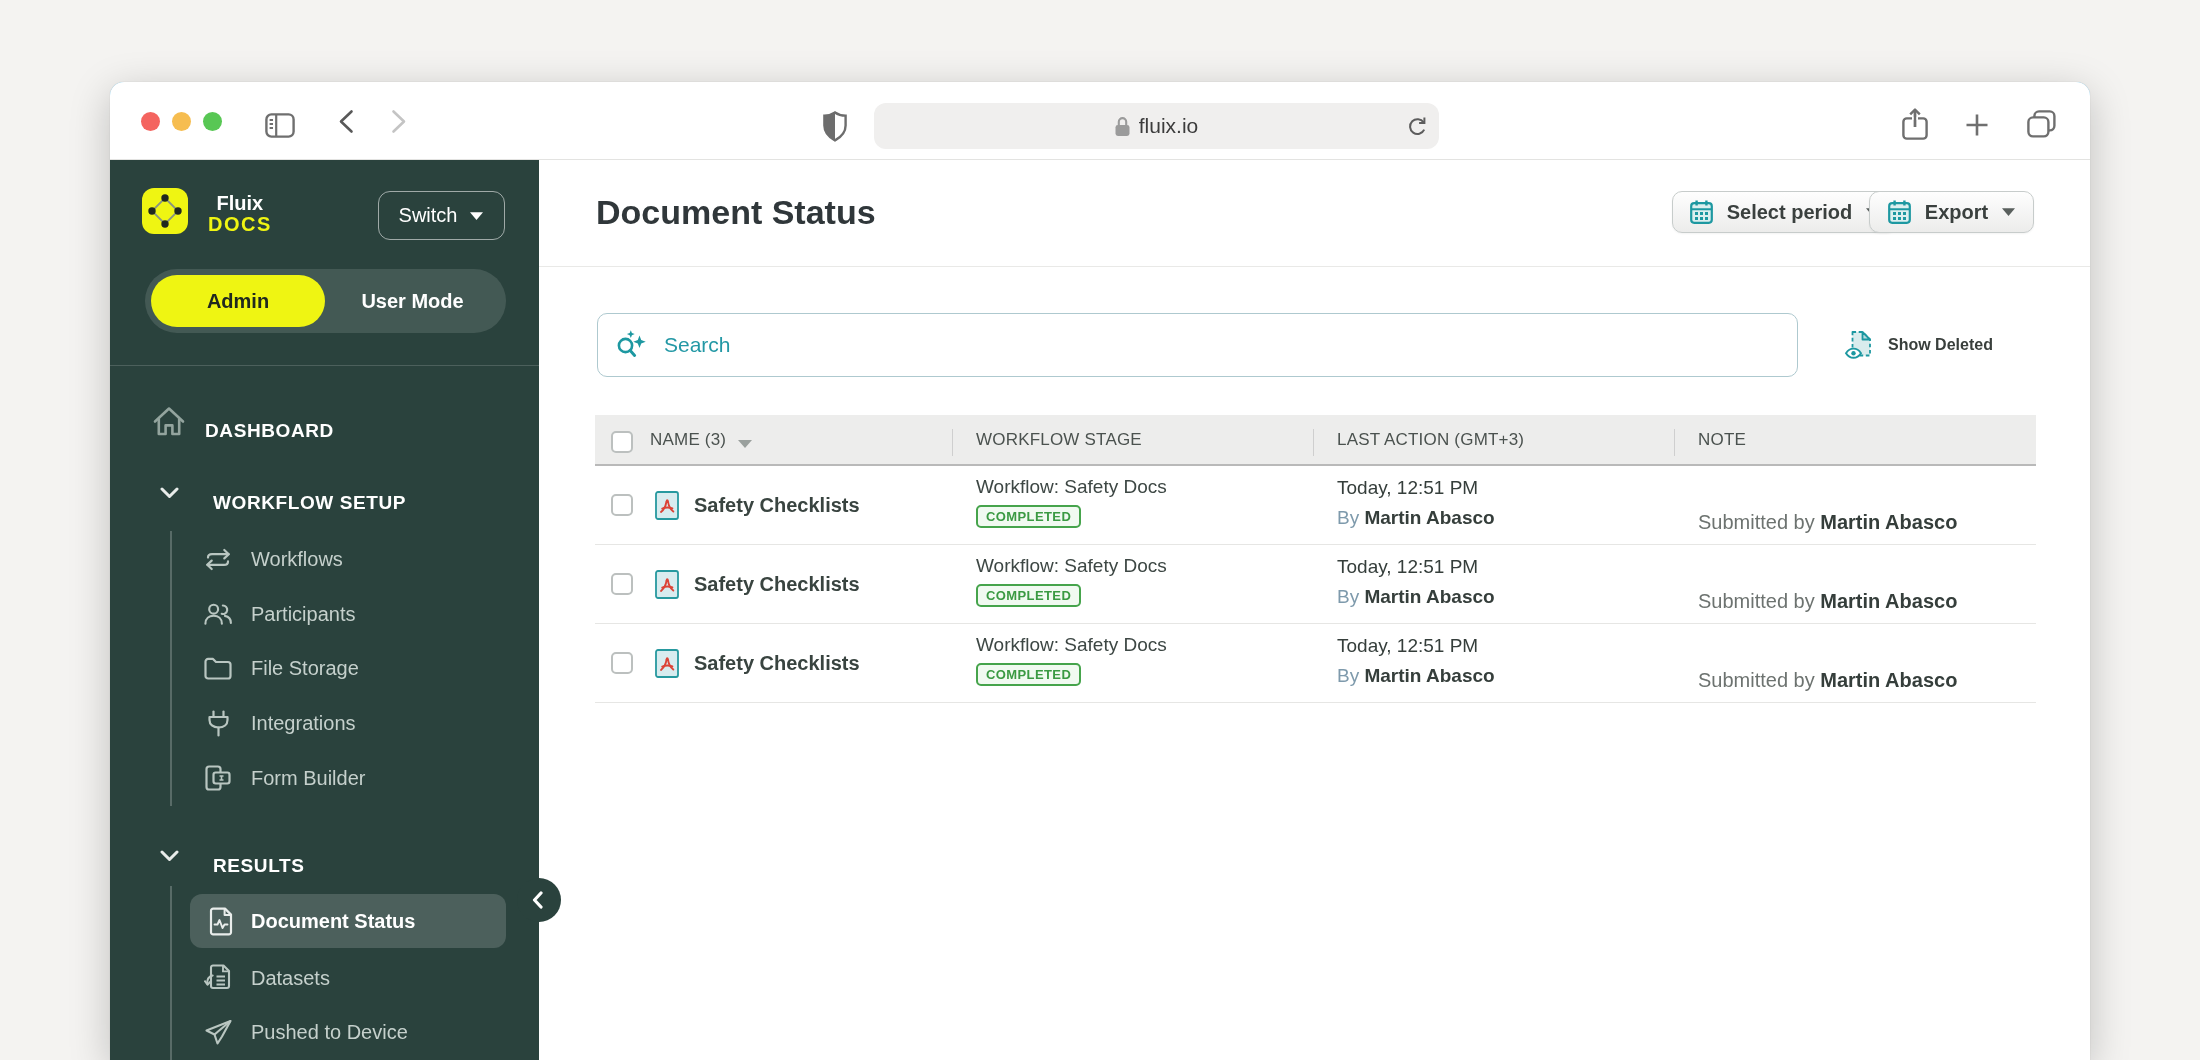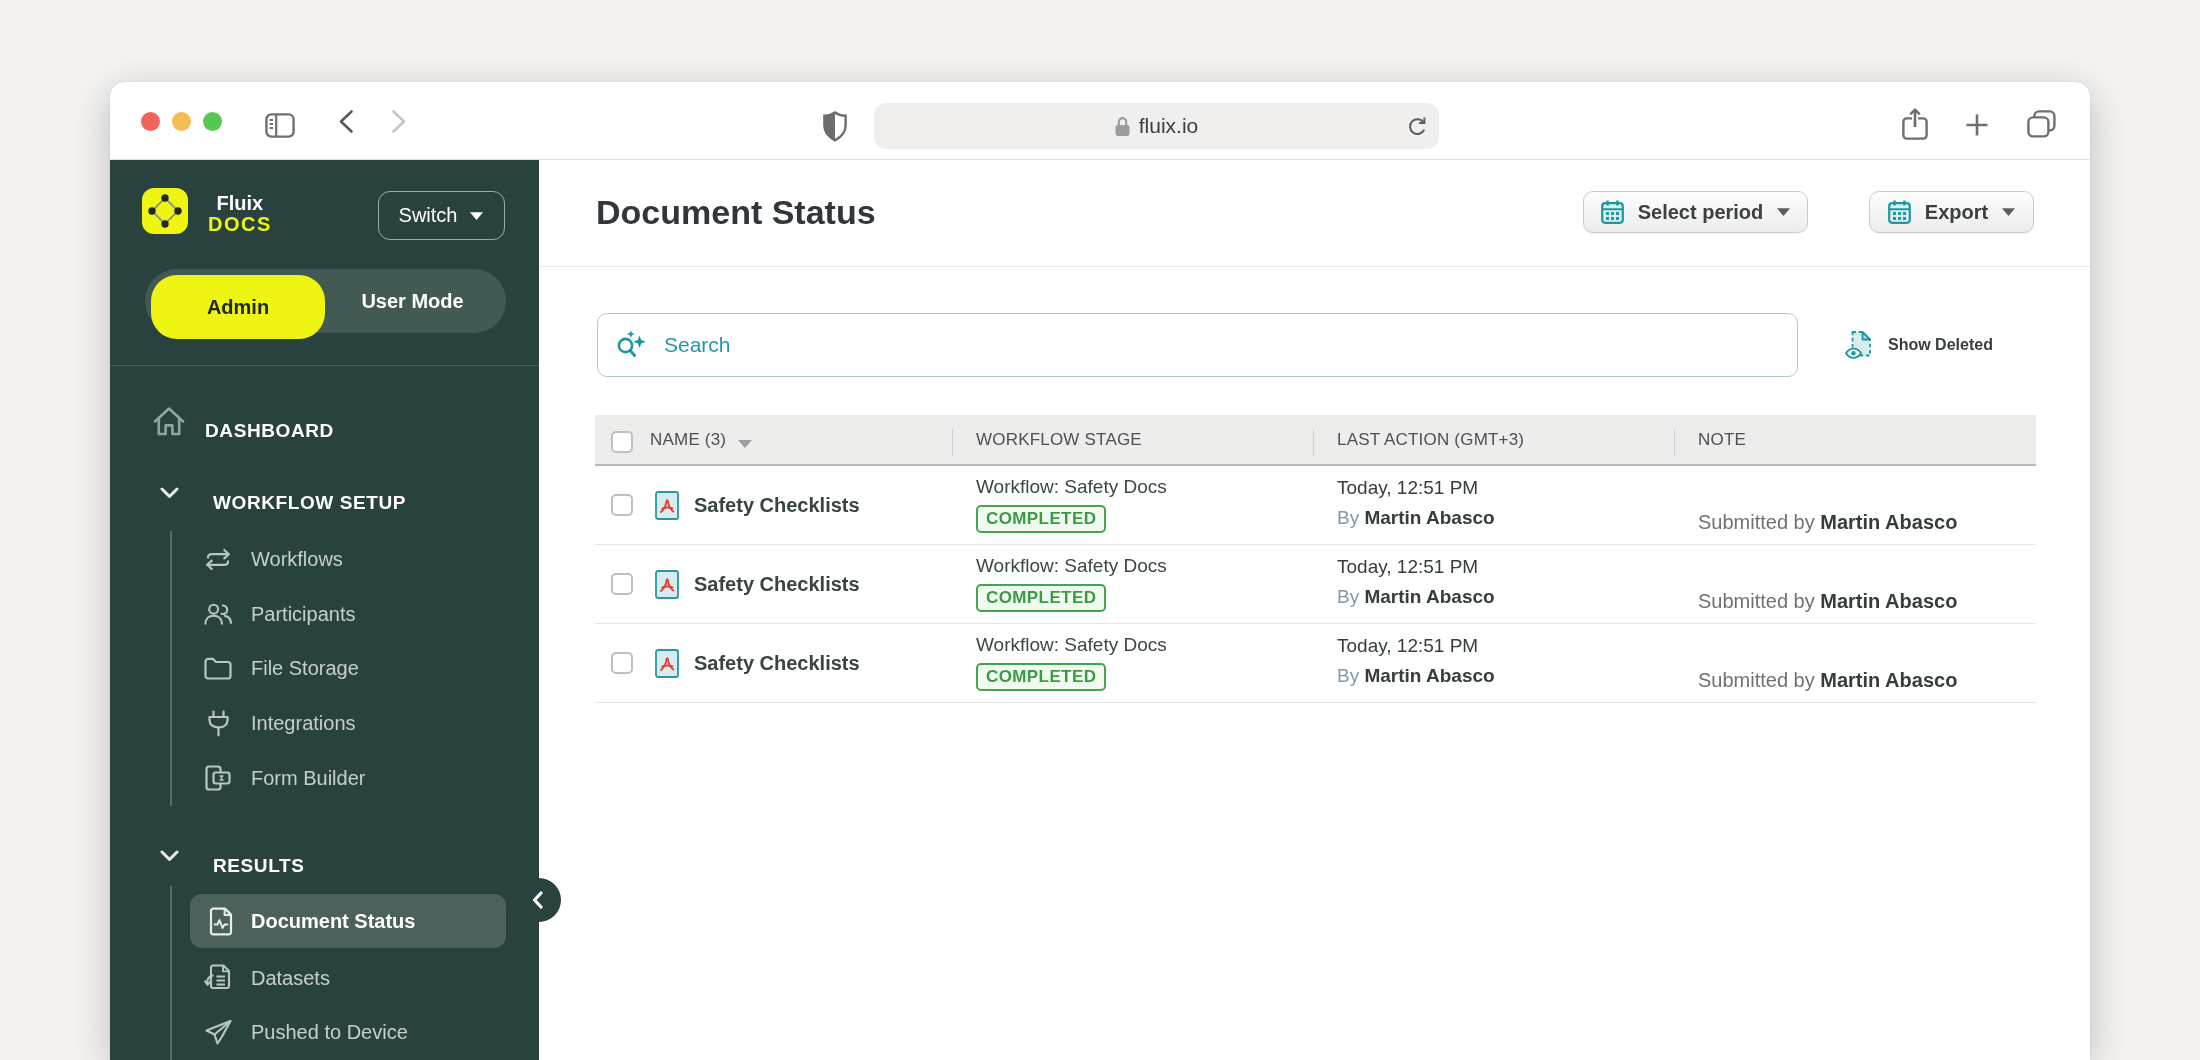--- a/index.html
+++ b/index.html
@@ -23,21 +23,21 @@
   .sb-abs { position:absolute; }
   .logo-box { left:32px; top:28px; }
   .brand { left:98px; top:33px; line-height:21px;text-align:center; }
   .brand .l1 { color:#fff; font-size:20px; font-weight:700; }
   .brand .l2 { color:#eff512; font-size:20px; font-weight:700; letter-spacing:1.5px; }
   .switch-btn { left:268px; top:31px; width:127px; height:49px; border:1.5px solid rgba(255,255,255,.55);
                 border-radius:12px; display:flex; align-items:center; justify-content:center; gap:12px;
                 color:#fff; font-size:20px; cursor:pointer; }
   .mode-toggle { left:35px; top:109px; width:361px; height:64px; border-radius:32px;
                  background:rgba(255,255,255,.12); }
-  .mode-admin { position:absolute; left:6px; top:6px; width:174px; height:64px; border-radius:26px;
+  .mode-admin { position:absolute; left:6px; top:6px; width:174px; height:52px; border-radius:26px;
                 background:#eff512; color:#20291f; font-size:20px; font-weight:700;
                 display:flex; align-items:center; justify-content:center; cursor:pointer; }
   .mode-user { position:absolute; left:180px; top:6px; width:175px; height:52px; color:#fff;
                font-size:20px; font-weight:600; display:flex; align-items:center; justify-content:center; cursor:pointer; }
   .sb-divider { left:0; top:205px; width:429px; height:1px; background:rgba(255,255,255,.16); }
   .nav-row { position:absolute; display:flex; align-items:center; color:#fff; cursor:pointer; }
   .nav-row .ic { width:34px; display:flex; justify-content:center; }
   .nav-head { font-size:19px; font-weight:700; letter-spacing:.6px; color:#fff;margin-top:20px; }
   .sub-line { position:absolute; left:60px; width:1.5px; background:rgba(255,255,255,.22); }
   .sub-item { position:absolute; left:93px; height:54px; display:flex; align-items:center; gap:18px;
@@ -73,21 +73,21 @@
   .cbox { position:absolute; left:16px; width:22px; height:22px; border:2px solid #bcc0bf; border-radius:5px;
           background:#fff; cursor:pointer; }
   .t-head .cbox { top:16px; }
   .t-row .cbox { top:28px; }
   .pdf-ic { position:absolute; left:60px; top:25px; }
   .row-name { position:absolute; left:99px; top:0; height:79px; display:flex; align-items:center;
               font-size:20px; font-weight:600; color:#394440; }
   .col-stage { position:absolute; left:381px; top:10px; }
   .stage-line { font-size:19px; color:#3d4744; margin-bottom:7px; }
   .badge { display:inline-block; border:2px solid #46a44c; border-radius:5px; background:#f1faf1;
-           color:#3b9a43; font-size:17px; font-weight:700; letter-spacing:.4px; padding:2px 8px 2px; }
+           color:#3b9a43; font-size:13px; font-weight:700; letter-spacing:.4px; padding:2px 8px 2px; }
   .col-action { position:absolute; left:742px; top:11px; font-size:19px; color:#353e3b; }
   .col-action .t-line { margin-bottom:8px; }
   .by-pre { color:#7e9aac; }
   .b { font-weight:700; }
   .col-note { position:absolute; left:1103px; top:0; height:68px; display:flex; align-items:flex-end;
               font-size:20px; color:#6d7370; }
   .col-note .b { color:#353e3b; }
 </style>
 </head>
 <body>
@@ -300,21 +300,21 @@
     <div class="collapse-btn">
       <svg width="11" height="18" viewBox="0 0 11 18" style="margin-right:3px">
         <path d="M9 2 L2.5 9 L9 16" fill="none" stroke="#fff" stroke-width="3.2" stroke-linecap="round" stroke-linejoin="round"></path>
       </svg>
     </div>
 
     <div class="content">
       <div class="c-header">
         <div class="page-title">Document Status</div>
 
-        <div class="tool-btn" style="left:1044px;width:225px">
+        <div class="tool-btn" style="left:1133px;width:225px">
           <svg width="25" height="26" viewBox="0 0 25 26">
             <rect x="2.2" y="4.2" width="20.6" height="19.6" rx="3" fill="#dcefef" stroke="#1d98a1" stroke-width="2.2"></rect>
             <line x1="2.5" y1="10.3" x2="22.5" y2="10.3" stroke="#1d98a1" stroke-width="2"></line>
             <line x1="7.6" y1="1.6" x2="7.6" y2="6.4" stroke="#1d98a1" stroke-width="2.4"></line>
             <line x1="17.4" y1="1.6" x2="17.4" y2="6.4" stroke="#1d98a1" stroke-width="2.4"></line>
             <g fill="#1d98a1">
               <rect x="6" y="13" width="3" height="3"></rect>
                 <rect x="11" y="13" width="3" height="3"></rect>
                 <rect x="16" y="13" width="3" height="3"></rect>
               <rect x="6" y="18" width="3" height="3"></rect>

